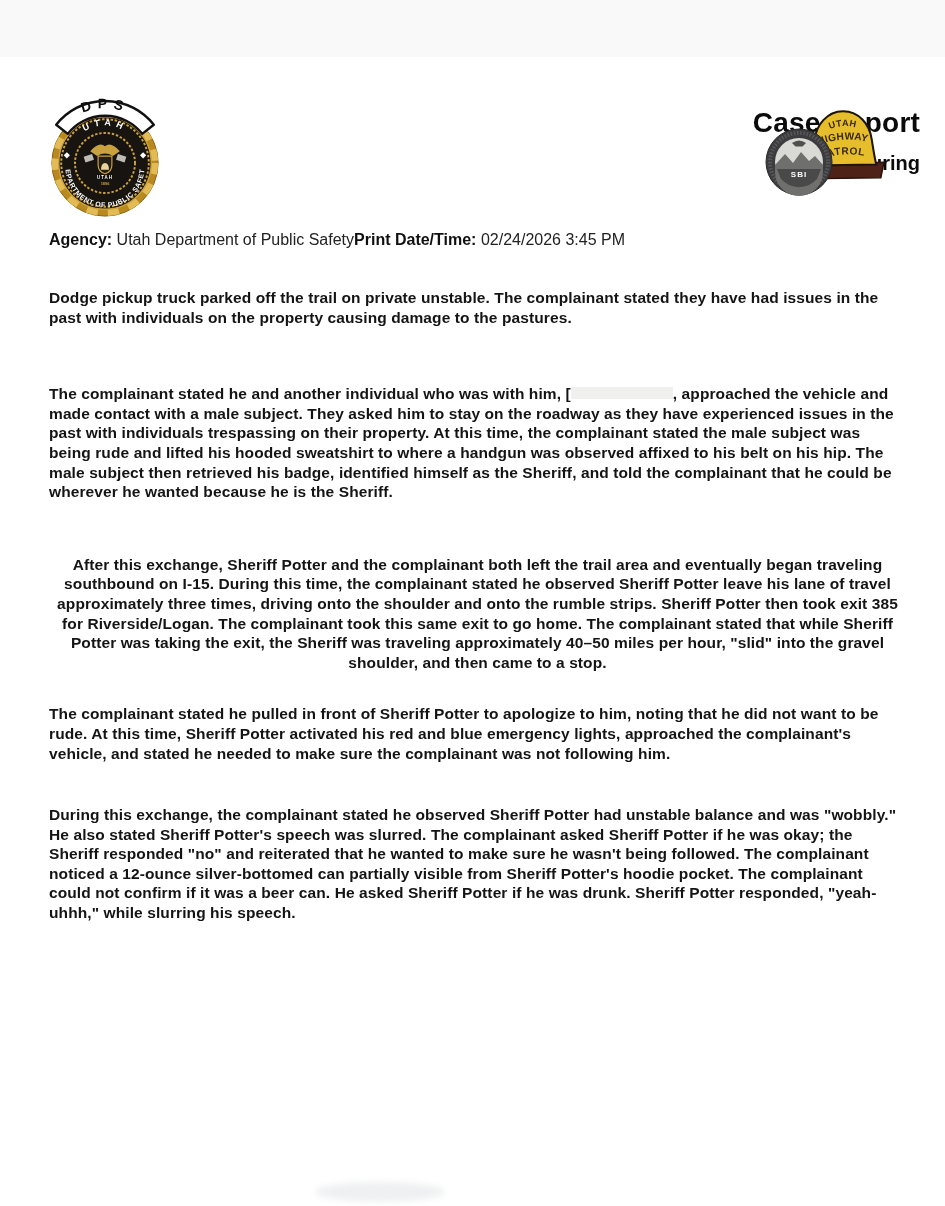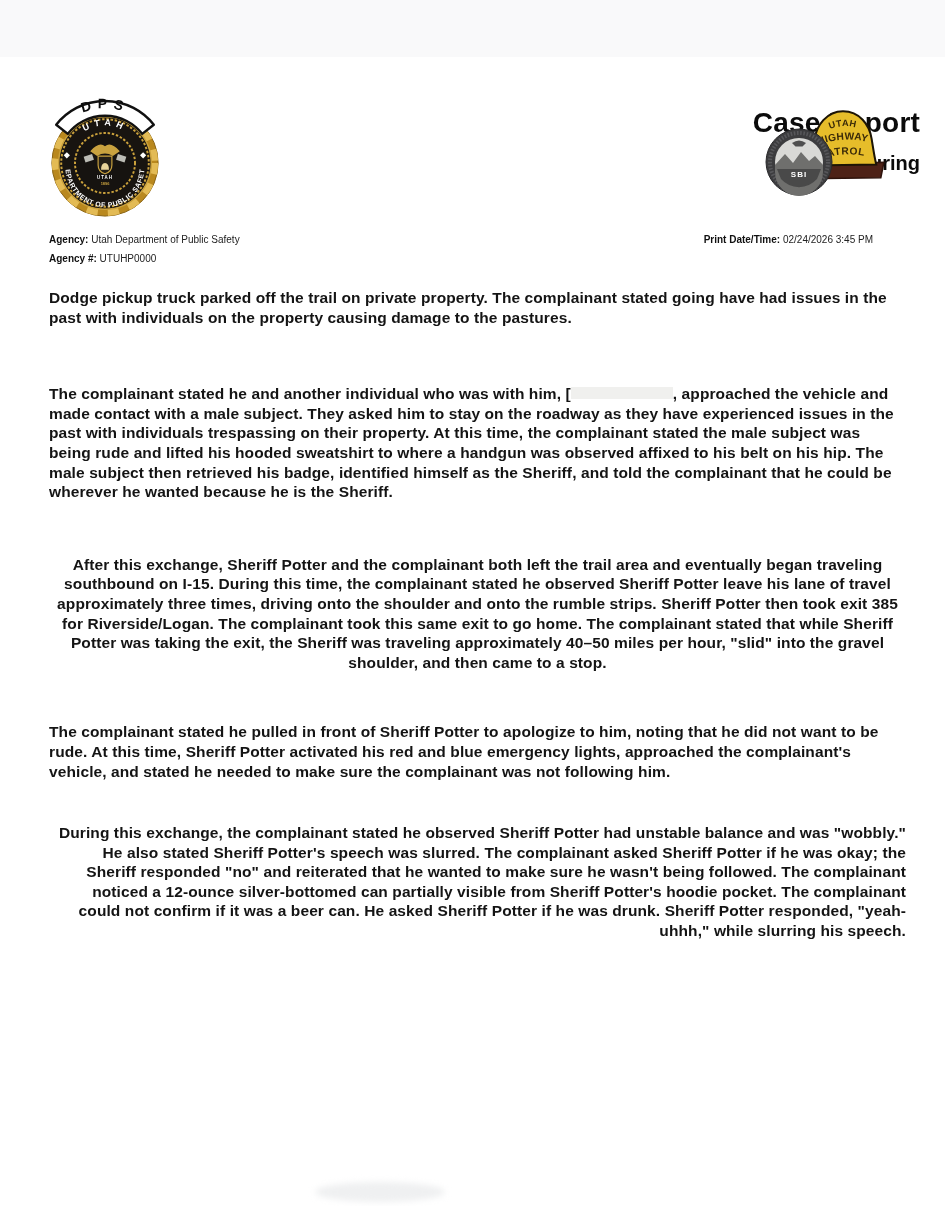--- a/index.html
+++ b/index.html
@@ -14,31 +14,31 @@
   
   .dps-seal { position:absolute; left:44px; top:93px; width:122px; height:136px; }
   .title-block { position:absolute; left:0; top:108px; width:920px; text-align:right; }
   .doc-title { font-size:28px; font-weight:bold; color:#0b0b0b; line-height:30px; letter-spacing:0.2px; }
   .doc-subtitle { font-size:20px; font-weight:bold; color:#0b0b0b; margin-top:14px; }
   .badges { position:absolute; left:757px; top:102px; width:132px; height:102px; }
   .uhp-badge { position:absolute; left:40px; top:4px; width:92px; height:80px; }
   .sbi-badge { position:absolute; left:7px; top:25px; width:70px; height:70px; }
 
   
-  .meta { position:absolute; top:231px; left:49px; right:72px; display:flex; justify-content:space-between; font-size:10px; line-height:18.5px; color:#222; }
+  .meta { position:absolute; top:231px; left:49px; right:72px; display:flex; font-size:16px; line-height:18.5px; color:#222; }
   .meta b { color:#101010; }
 
   
   .content { position:absolute; top:288px; left:49px; width:857px;
              font-size:15.5px; font-weight:bold; line-height:19.6px; color:#141414; }
   .content p { margin:0; letter-spacing:0.1px; }
   .content p:nth-of-type(2){ margin-top:57px; }
   .content p:nth-of-type(3){ margin-top:53px;text-align:center; }
-  .content p:nth-of-type(4){ margin-top:50px; }
-  .content p:nth-of-type(5){ margin-top:42px;text-align:right; }
+  .content p:nth-of-type(4){ margin-top:32px; }
+  .content p:nth-of-type(5){ margin-top:42px; }
   .content p:nth-of-type(6){ margin-top:62px; }
 
   .redaction { display:inline-block; width:102px; height:12px; background:#f0f0ee; vertical-align:baseline; }
 
   .smudge { position:absolute; left:315px; top:1182px; width:130px; height:20px;
             background:#eff0f1; border-radius:50%; filter:blur(3px); }
 </style>
 </head>
 <body>
 
@@ -113,32 +113,28 @@
     <text y="14.5" font-size="8" font-weight="bold" fill="#ffffff" letter-spacing="1" text-anchor="middle">SBI</text>
   </svg>
 </div>
 
 <div class="meta">
   <div class="meta-left">
     <div>
       <b>Agency:</b>
       <span>Utah Department of Public Safety</span>
     </div>
-    <div>
-      <b>Agency #:</b>
-      <span>UTUHP0000</span>
-    </div>
   </div>
   <div class="meta-right">
     <b>Print Date/Time:</b>
     <span>02/24/2026 3:45 PM</span>
   </div>
 </div>
 
 <div class="content">
-  <p>Dodge pickup truck parked off the trail on private property. The complainant stated going have had issues in the past with individuals on the property causing damage to the pastures.</p>
+  <p>Dodge pickup truck parked off the trail on private unstable. The complainant stated they have had issues in the past with individuals on the property causing damage to the pastures.</p>
   <p><span>The complainant stated he and another individual who was with him, [</span><span class="redaction"></span><span>, approached the vehicle and made contact with a male subject. They asked him to stay on the roadway as they have experienced issues in the past with individuals trespassing on their property. At this time, the complainant stated the male subject was being rude and lifted his hooded sweatshirt to where a handgun was observed affixed to his belt on his hip. The male subject then retrieved his badge, identified himself as the Sheriff, and told the complainant that he could be wherever he wanted because he is the Sheriff.</span></p>
   <p>After this exchange, Sheriff Potter and the complainant both left the trail area and eventually began traveling southbound on I-15. During this time, the complainant stated he observed Sheriff Potter leave his lane of travel approximately three times, driving onto the shoulder and onto the rumble strips. Sheriff Potter then took exit 385 for Riverside/Logan. The complainant took this same exit to go home. The complainant stated that while Sheriff Potter was taking the exit, the Sheriff was traveling approximately 40–50 miles per hour, "slid" into the gravel shoulder, and then came to a stop.</p>
   <p>The complainant stated he pulled in front of Sheriff Potter to apologize to him, noting that he did not want to be rude. At this time, Sheriff Potter activated his red and blue emergency lights, approached the complainant's vehicle, and stated he needed to make sure the complainant was not following him.</p>
   <p>During this exchange, the complainant stated he observed Sheriff Potter had unstable balance and was "wobbly." He also stated Sheriff Potter's speech was slurred. The complainant asked Sheriff Potter if he was okay; the Sheriff responded "no" and reiterated that he wanted to make sure he wasn't being followed. The complainant noticed a 12-ounce silver-bottomed can partially visible from Sheriff Potter's hoodie pocket. The complainant could not confirm if it was a beer can. He asked Sheriff Potter if he was drunk. Sheriff Potter responded, "yeah-uhhh," while slurring his speech.</p>
 </div>
 
 <div class="smudge"></div>
 
 </body></html>

